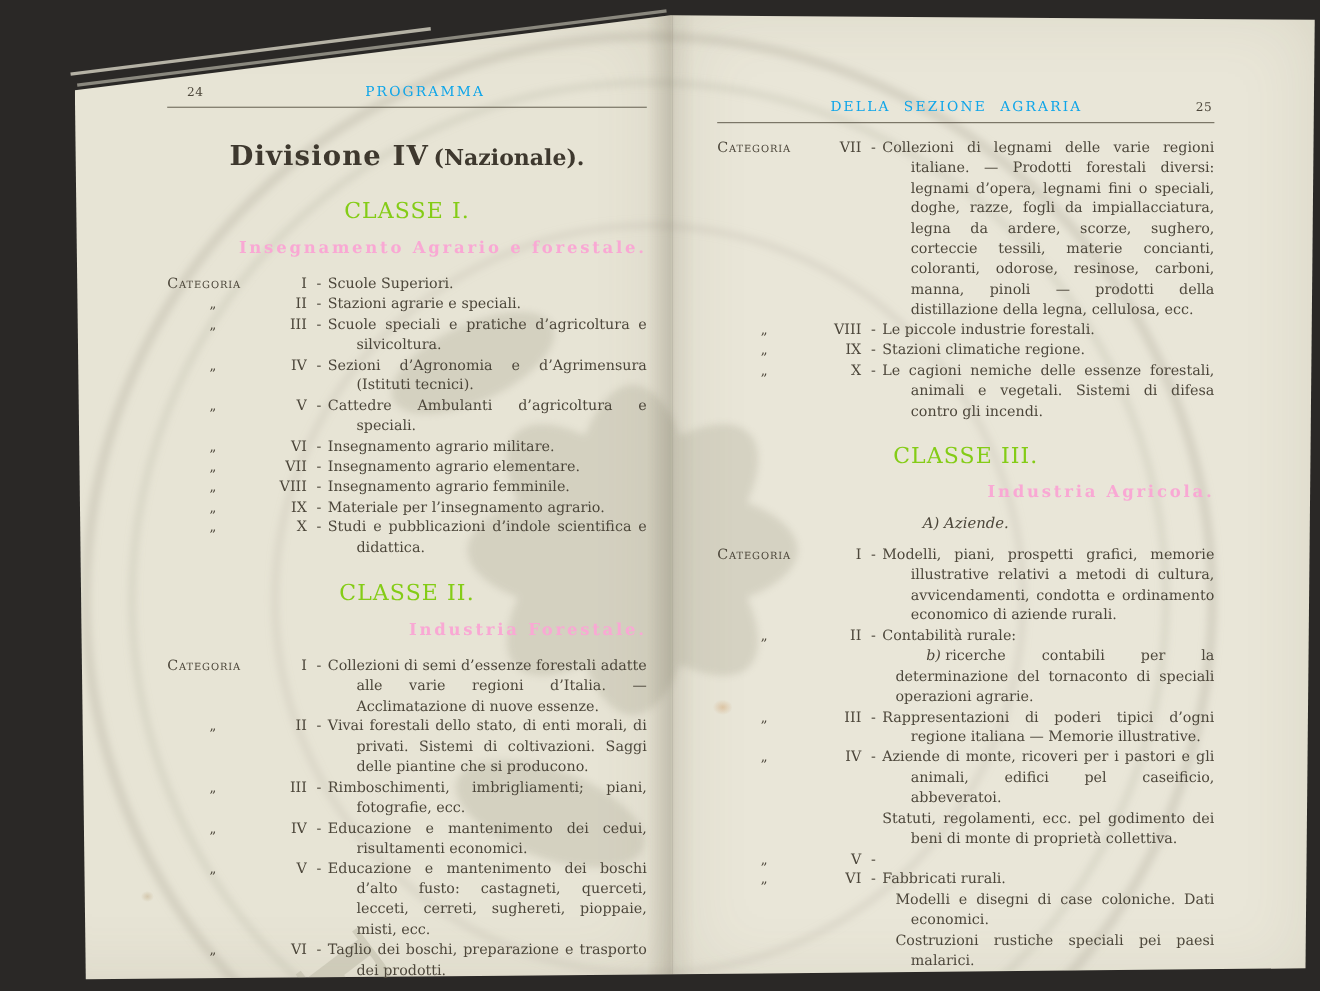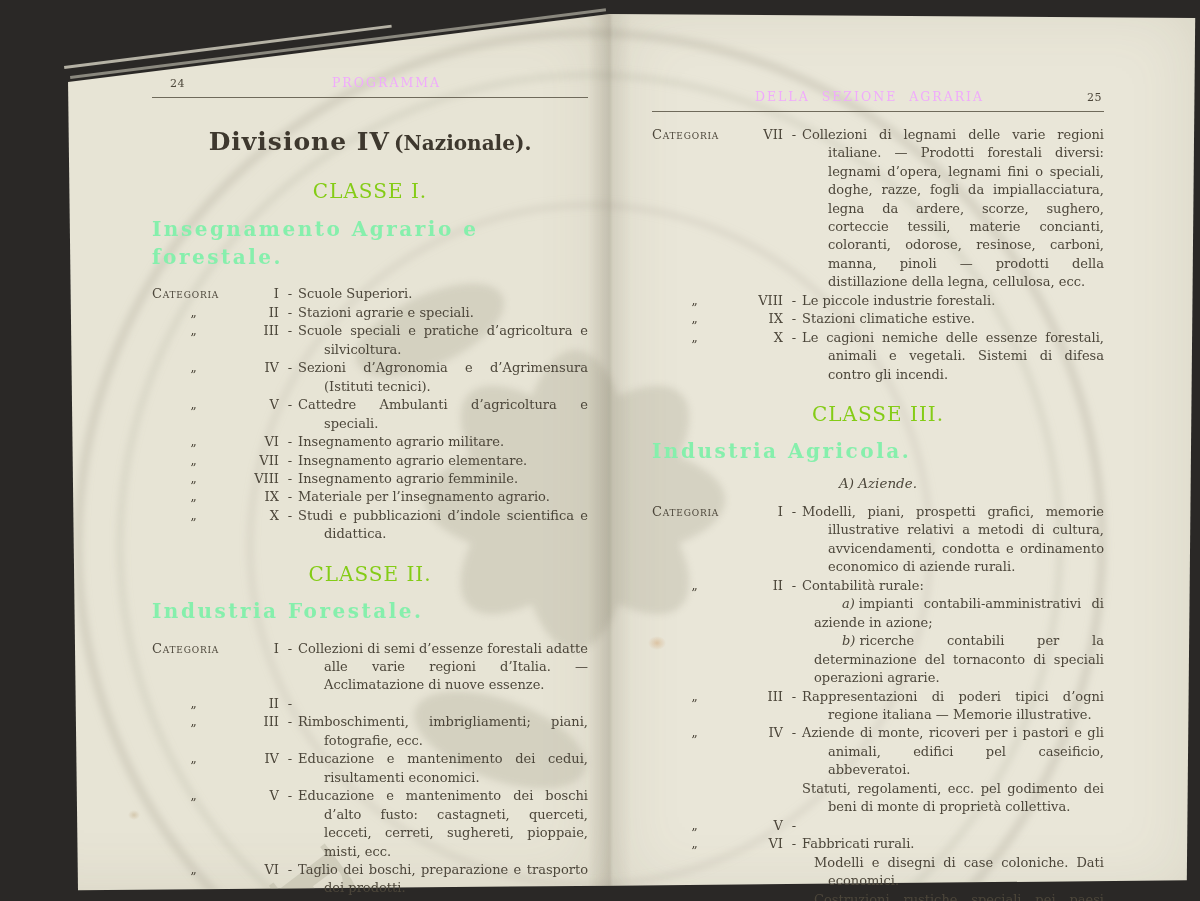--- a/index.html
+++ b/index.html
@@ -24,30 +24,30 @@
   .stain{position:absolute;border-radius:50%;z-index:1;}
   .stain1{left:648px;top:636px;width:18px;height:14px;background:radial-gradient(ellipse,rgba(196,124,52,.30),rgba(196,124,52,0) 70%);}
   .stain2{left:128px;top:810px;width:12px;height:10px;background:radial-gradient(ellipse,rgba(160,120,60,.25),rgba(160,120,60,0) 70%);}
 
   .textcol{position:absolute;z-index:3;color:#4c463a;font-size:13px;line-height:1.42;}
   .tc-left{left:152px;top:74px;width:436px;}
   .tc-right{left:652px;top:88px;width:452px;}
 
   .runhead{display:flex;align-items:baseline;border-bottom:1px solid #6f6a5b;padding-bottom:5px;}
   .runhead .pn{font-size:11px;letter-spacing:.5px;}
-  .runhead .rh{flex:1;text-align:center;font-size:12.5px;letter-spacing:2px;word-spacing:6px;color:#f0abfc;}
+  .runhead .rh{flex:1;text-align:center;font-size:12.5px;letter-spacing:2px;word-spacing:6px;color:#0ea5e9;}
   .tc-left .runhead .pn{margin-left:18px;}
   .tc-right .runhead .pn{margin-right:2px;}
 
   .division{{text-align:center}}
   .division{text-align:center;margin:26px 0 18px 0;color:#3e382e;}
   .division .main{font-weight:bold;font-size:25px;letter-spacing:1px;}
   .division .paren{font-weight:bold;font-size:20px;}
   .classe{text-align:center;font-size:20px;letter-spacing:1px;color:#84cc16;margin:16px 0 9px 0;}
-  .sect-title{text-align:left;font-weight:bold;font-size:20px;letter-spacing:2.5px;color:#86efac;margin:0 0 14px 0;}
+  .sect-title{text-align:right;font-weight:bold;font-size:15px;letter-spacing:2.5px;color:#f9a8d4;margin:0 0 14px 0;}
   .subtitle{text-align:center;font-style:italic;font-size:13.5px;margin:0 0 10px 0;}
 
   .row{display:grid;grid-template-columns:84px 46px 16px 1fr;align-items:start;}
   .lbl{font-variant:small-caps;letter-spacing:.8px;font-size:13px;}
   .row.d .lbl{text-align:center;font-size:12px;}
   .num{text-align:right;padding-right:3px;}
   .dashc{text-align:center;}
   .txt{text-align:justify;padding-left:26px;text-indent:-26px;}
   .txt .t{text-align:justify;}
   .txt p{margin:0;}
@@ -182,20 +182,21 @@
     <div class="row">
       <span class="lbl">Categoria</span>
       <span class="num">I</span>
       <span class="dashc">-</span>
       <span class="txt">Collezioni di semi d’essenze forestali adatte alle varie regioni d’Italia. — Acclimatazione di nuove essenze.</span>
     </div>
     <div class="row d">
       <span class="lbl">„</span>
       <span class="num">II</span>
       <span class="dashc">-</span>
+      <span class="txt">Vivai forestali dello stato, di enti morali, di privati. Sistemi di coltivazioni. Saggi delle piantine che si producono.</span>
     </div>
     <div class="row d">
       <span class="lbl">„</span>
       <span class="num">III</span>
       <span class="dashc">-</span>
       <span class="txt">Rimboschimenti, imbrigliamenti; piani, fotografie, ecc.</span>
     </div>
     <div class="row d">
       <span class="lbl">„</span>
       <span class="num">IV</span>
@@ -234,21 +235,21 @@
     <div class="row d">
       <span class="lbl">„</span>
       <span class="num">VIII</span>
       <span class="dashc">-</span>
       <span class="txt">Le piccole industrie forestali.</span>
     </div>
     <div class="row d">
       <span class="lbl">„</span>
       <span class="num">IX</span>
       <span class="dashc">-</span>
-      <span class="txt">Stazioni climatiche estive.</span>
+      <span class="txt">Stazioni climatiche regione.</span>
     </div>
     <div class="row d">
       <span class="lbl">„</span>
       <span class="num">X</span>
       <span class="dashc">-</span>
       <span class="txt">Le cagioni nemiche delle essenze forestali, animali e vegetali. Sistemi di difesa contro gli incendi.</span>
     </div>
   </div>
 
   <div class="classe">CLASSE III.</div>
@@ -261,21 +262,20 @@
       <span class="num">I</span>
       <span class="dashc">-</span>
       <span class="txt">Modelli, piani, prospetti grafici, memorie illustrative relativi a metodi di cultura, avvicendamenti, condotta e ordinamento economico di aziende rurali.</span>
     </div>
     <div class="row d">
       <span class="lbl">„</span>
       <span class="num">II</span>
       <span class="dashc">-</span>
       <span class="txt">
         <span class="t">Contabilità rurale:</span>
-        <p class="sub"><i>a)</i><span>impianti contabili-amministrativi di aziende in azione;</span></p>
         <p class="sub"><i>b)</i><span>ricerche contabili per la determinazione del tornaconto di speciali operazioni agrarie.</span></p>
       </span>
     </div>
     <div class="row d">
       <span class="lbl">„</span>
       <span class="num">III</span>
       <span class="dashc">-</span>
       <span class="txt">Rappresentazioni di poderi tipici d’ogni regione italiana — Memorie illustrative.</span>
     </div>
     <div class="row d">

